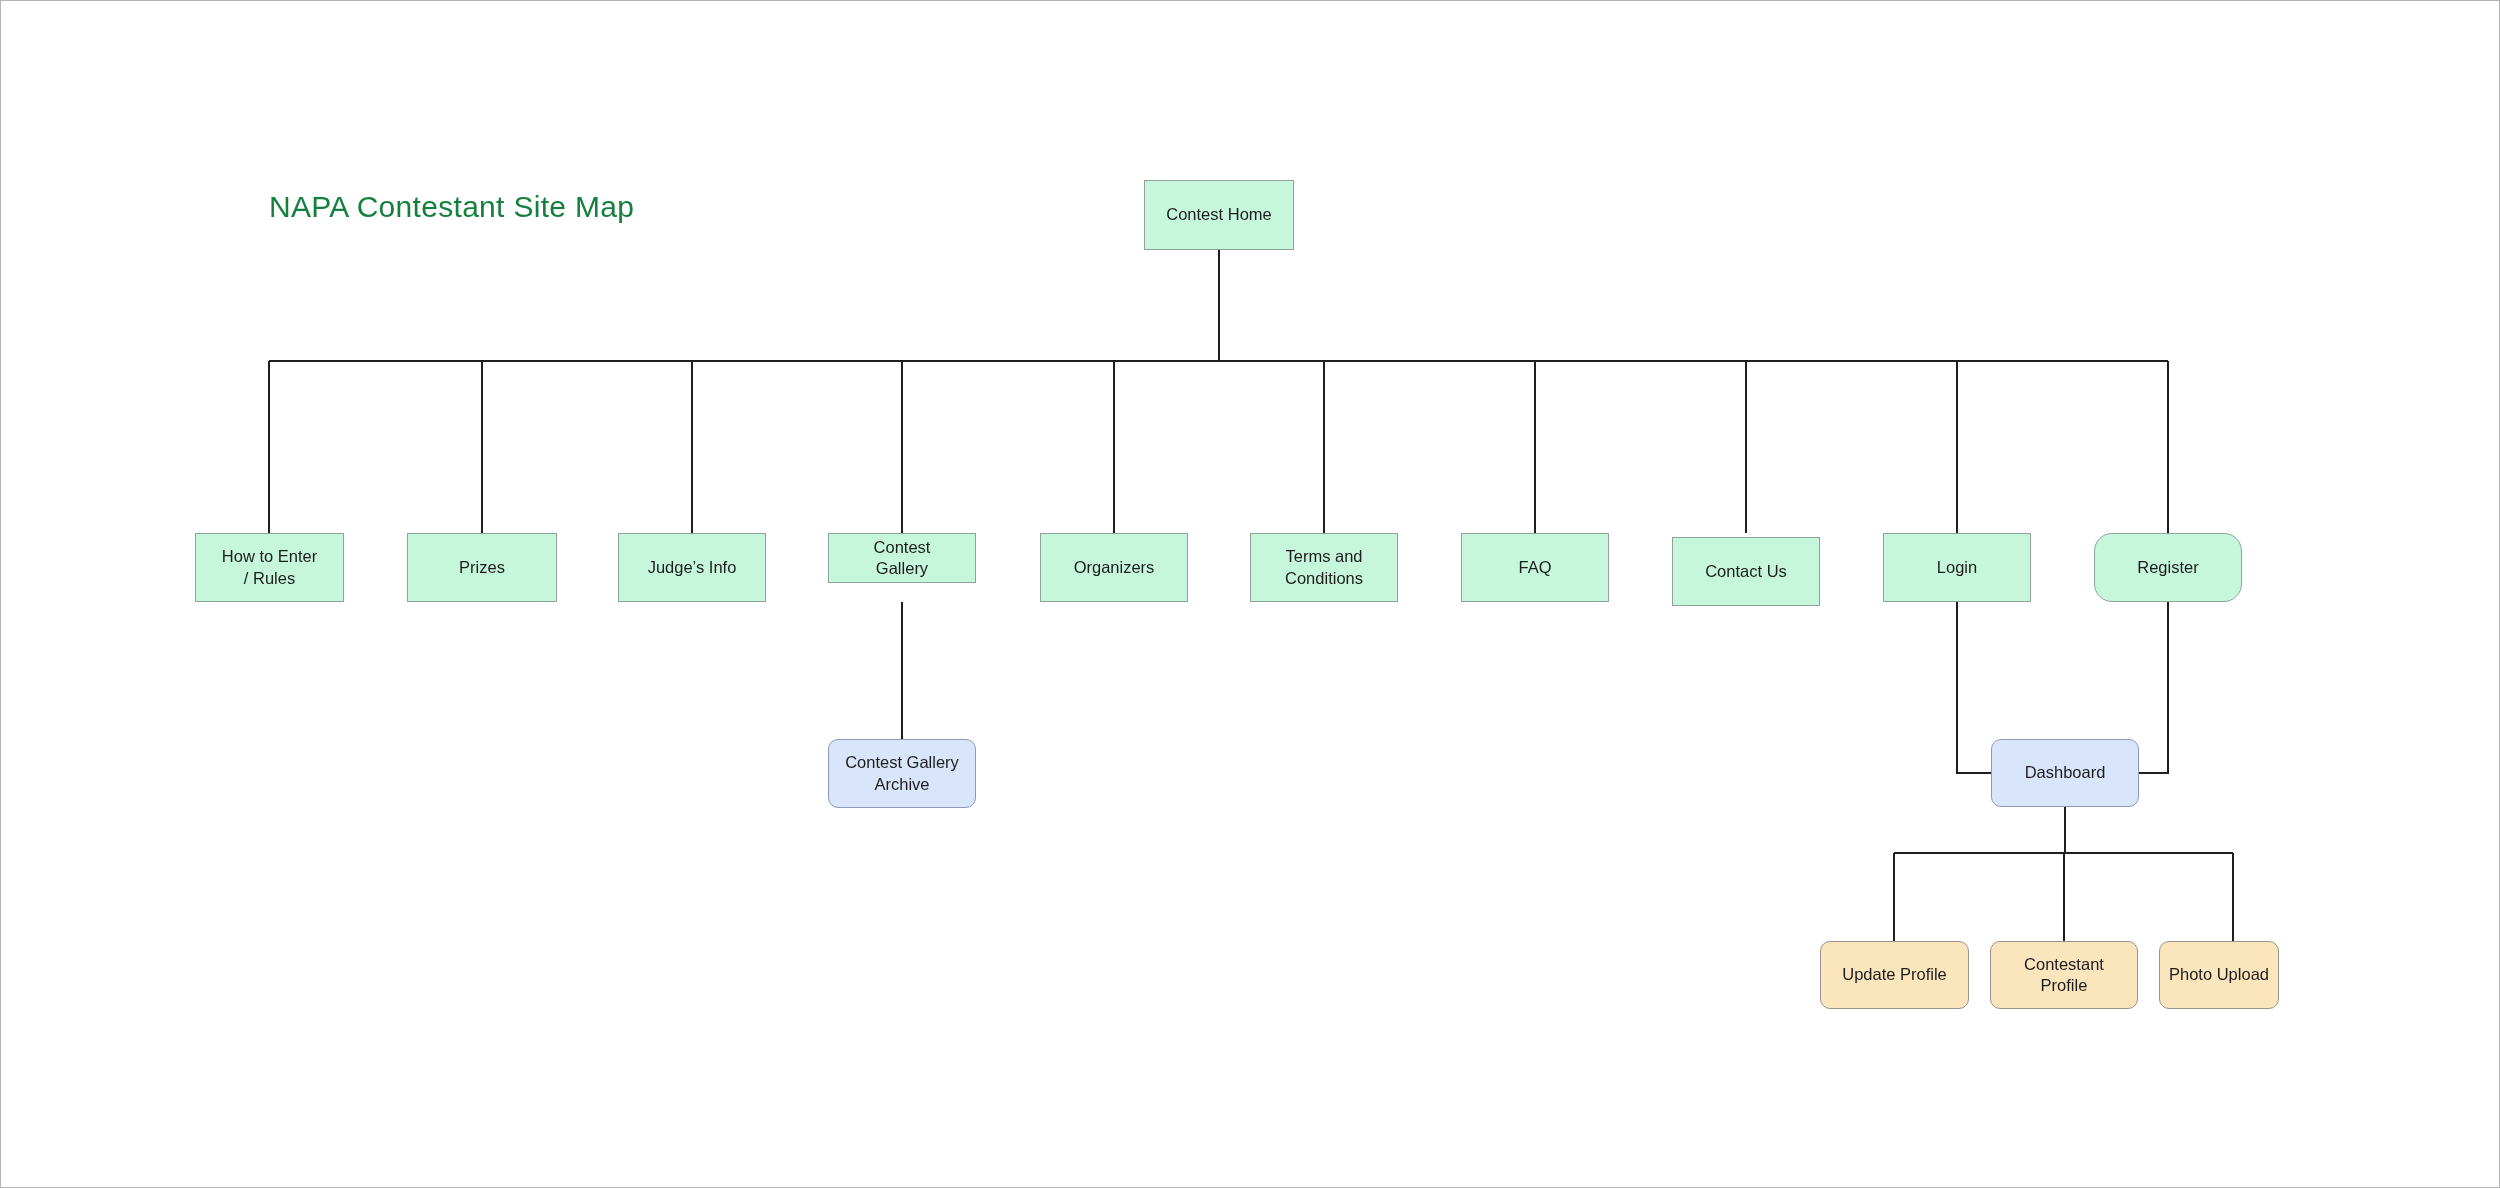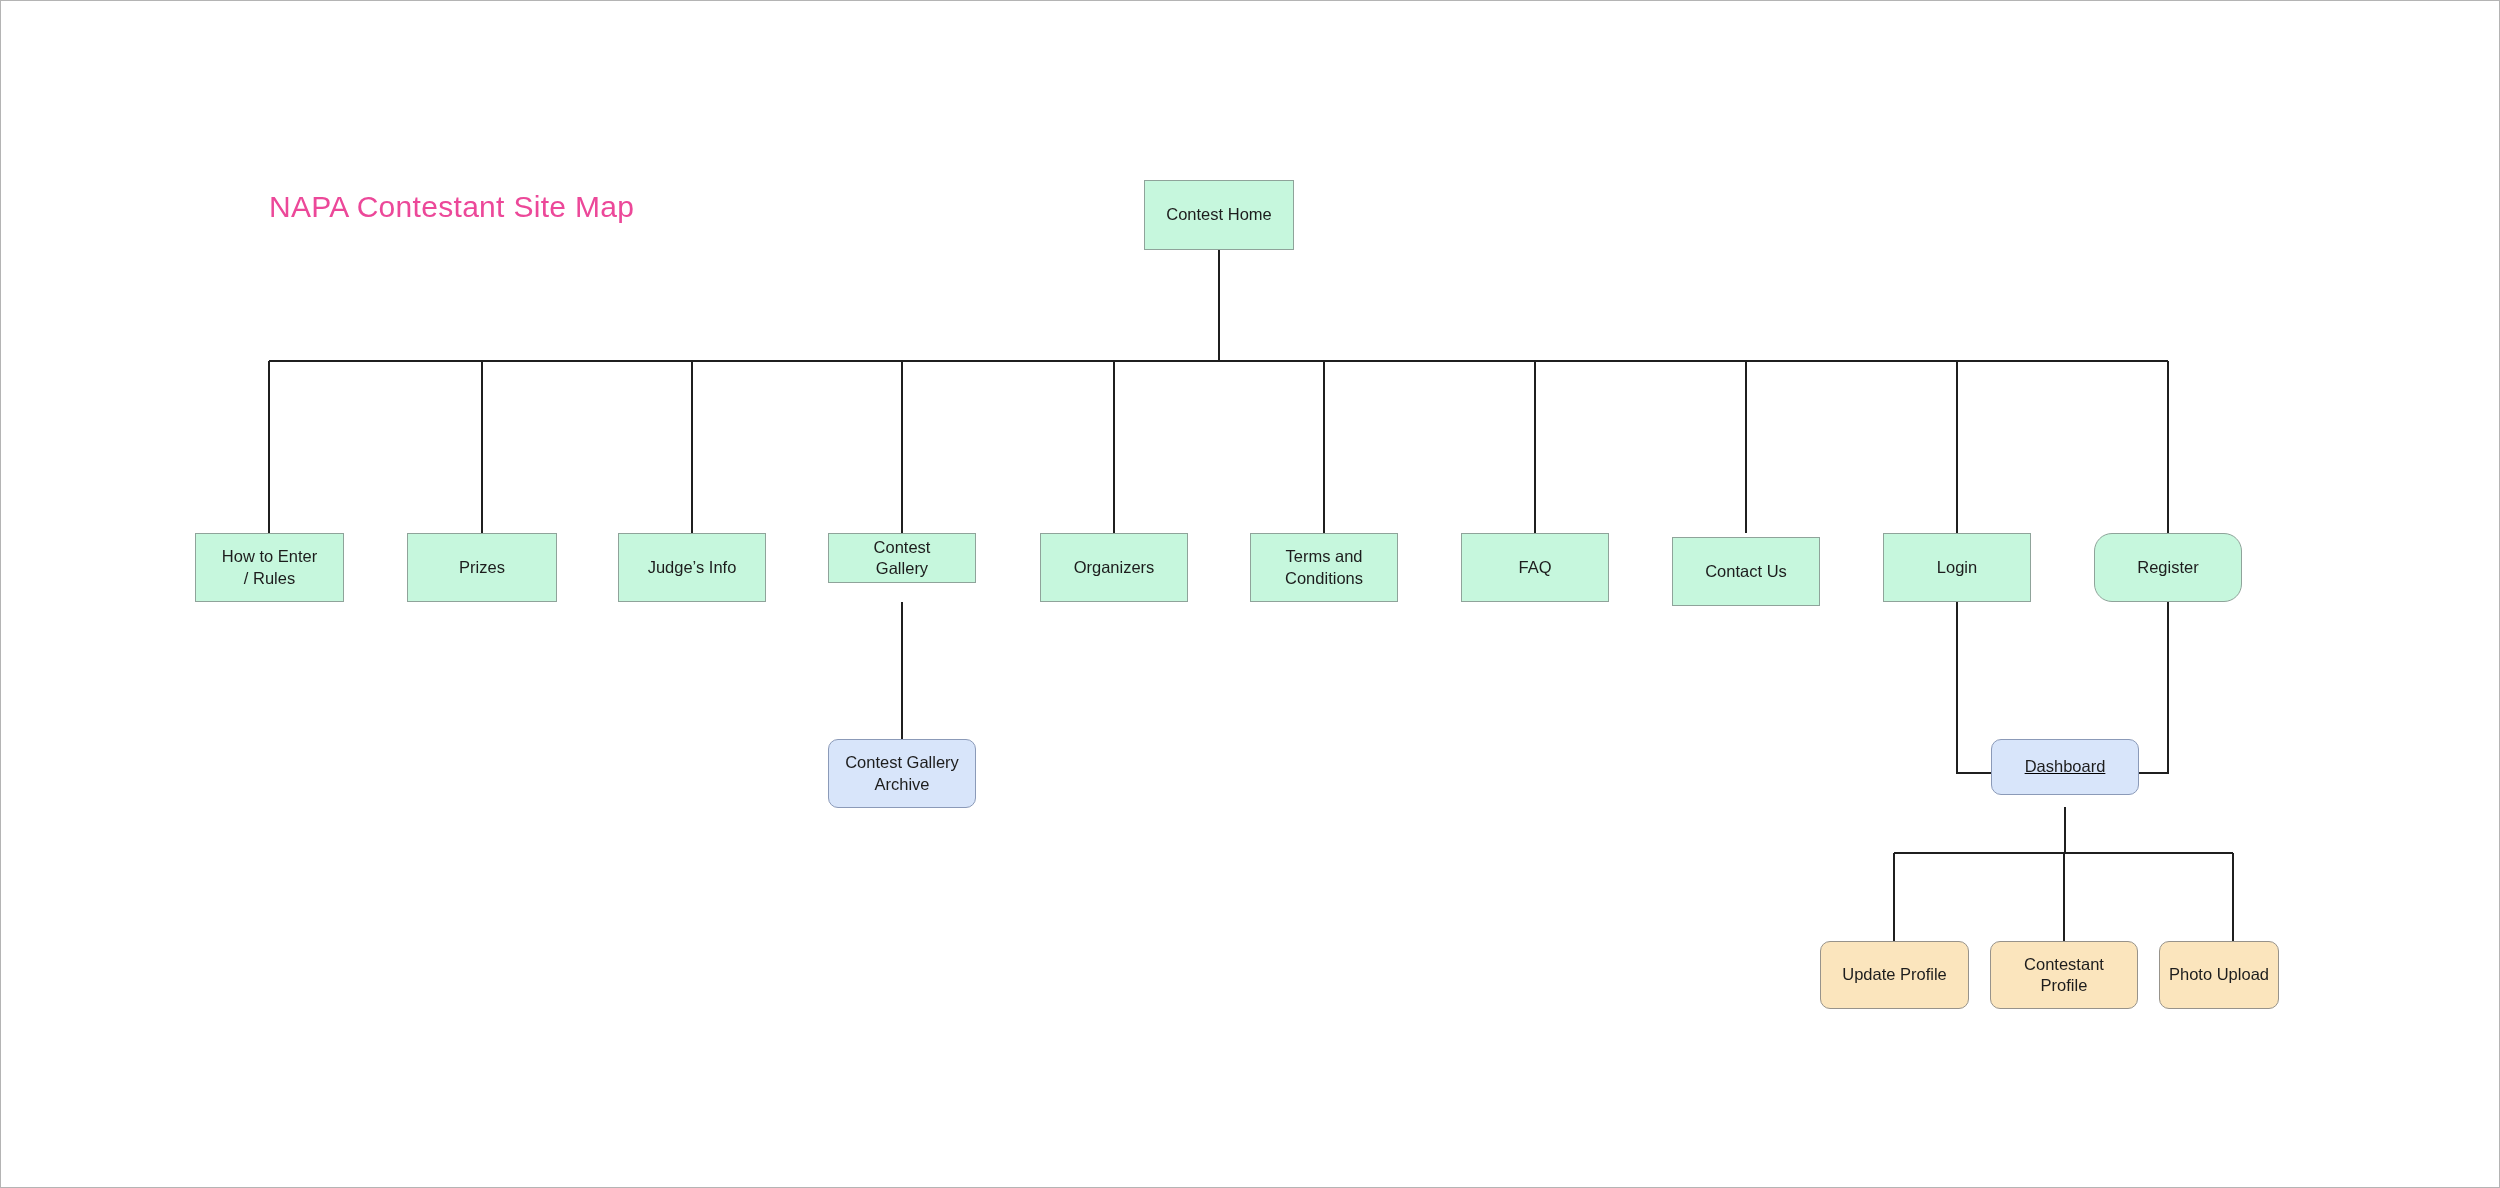--- a/index.html
+++ b/index.html
@@ -17,21 +17,21 @@
     background: #ffffff;
     overflow: hidden;
   }
   #title {
     position: absolute;
     left: 268px;
     top: 189px;
     margin: 0;
     font-size: 30px;
     font-weight: 400;
-    color: #ec4899;
+    color: #15803d;
     letter-spacing: 0.3px;
     white-space: nowrap;
   }
   #connector-layer {
     position: absolute;
     left: 0;
     top: 0;
     width: 2500px;
     height: 1188px;
   }
@@ -133,21 +133,21 @@
       <div class="node green" style="left: 1882px; top: 532px; width: 148px; height: 69px;">
         <span class="node-label">Login</span>
       </div>
       <div class="node green" style="left: 2093px; top: 532px; width: 148px; height: 69px; border-radius: 18px;">
         <span class="node-label">Register</span>
       </div>
       <div class="node blue" style="left: 827px; top: 738px; width: 148px; height: 69px;">
         <span class="node-label">Contest Gallery
 Archive</span>
       </div>
-      <div class="node blue" style="left: 1990px; top: 738px; width: 148px; height: 56px; text-decoration: underline;">
+      <div class="node blue" style="left: 1990px; top: 738px; width: 148px; height: 68px;">
         <span class="node-label">Dashboard</span>
       </div>
       <div class="node tan" style="left: 1819px; top: 940px; width: 149px; height: 68px;">
         <span class="node-label">Update Profile</span>
       </div>
       <div class="node tan" style="left: 1989px; top: 940px; width: 148px; height: 68px;">
         <span class="node-label">Contestant
 Profile</span>
       </div>
       <div class="node tan" style="left: 2158px; top: 940px; width: 120px; height: 68px;">

